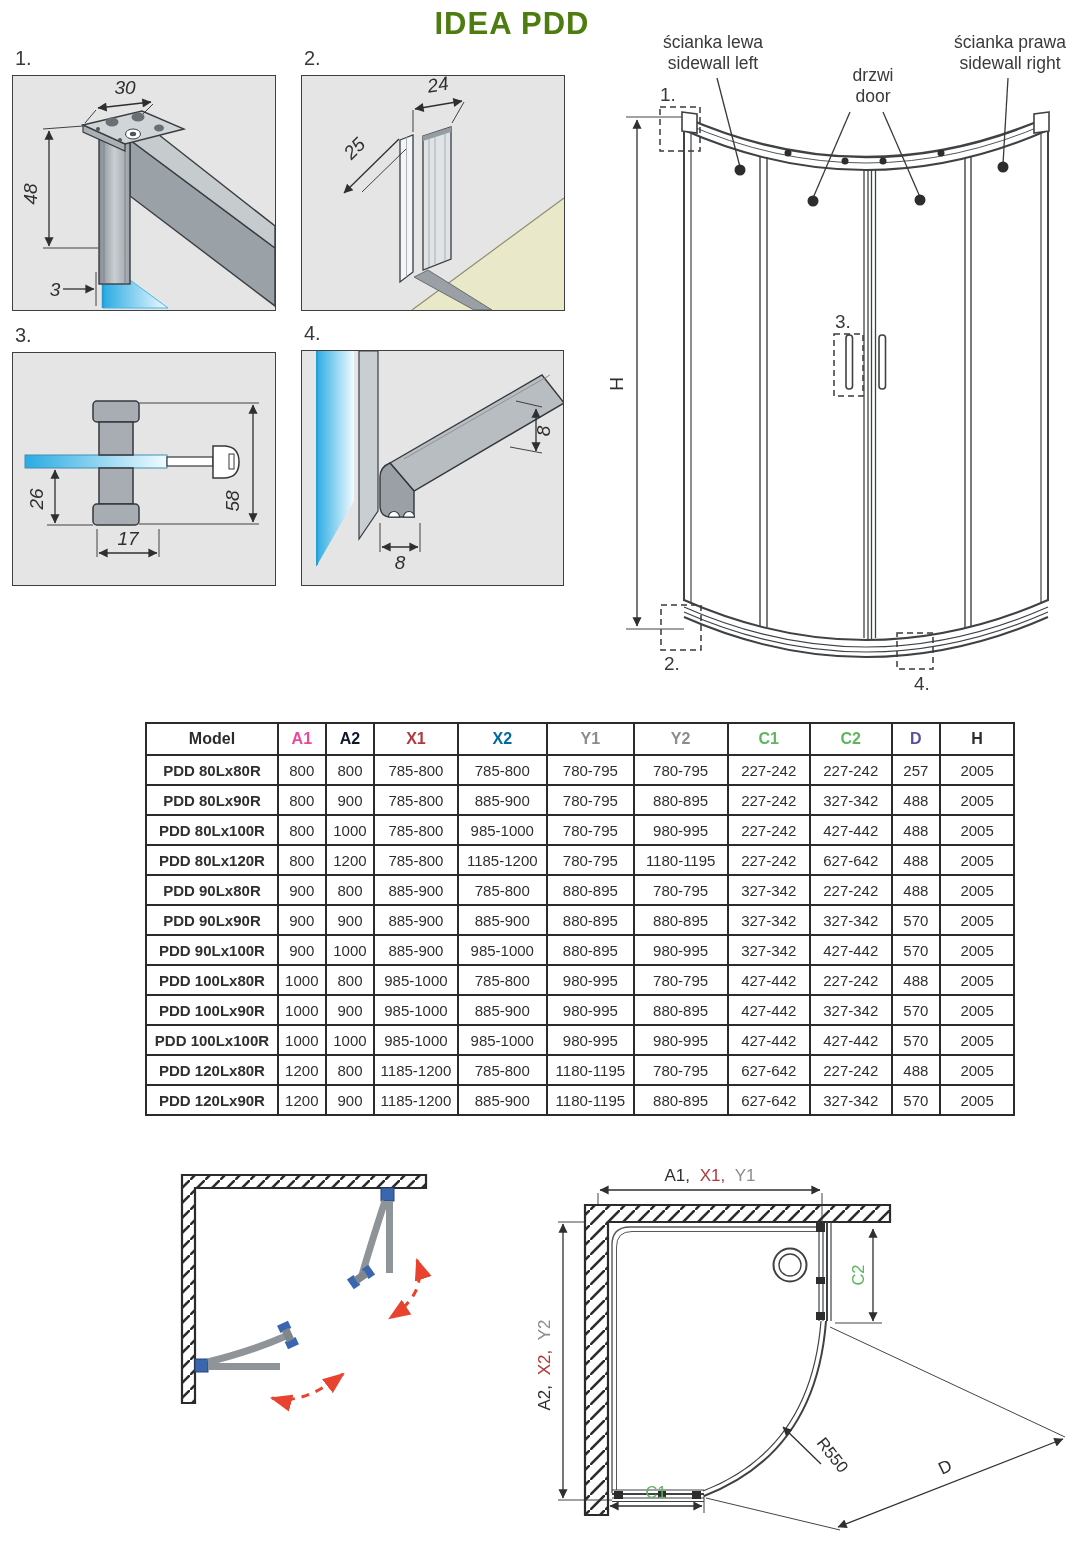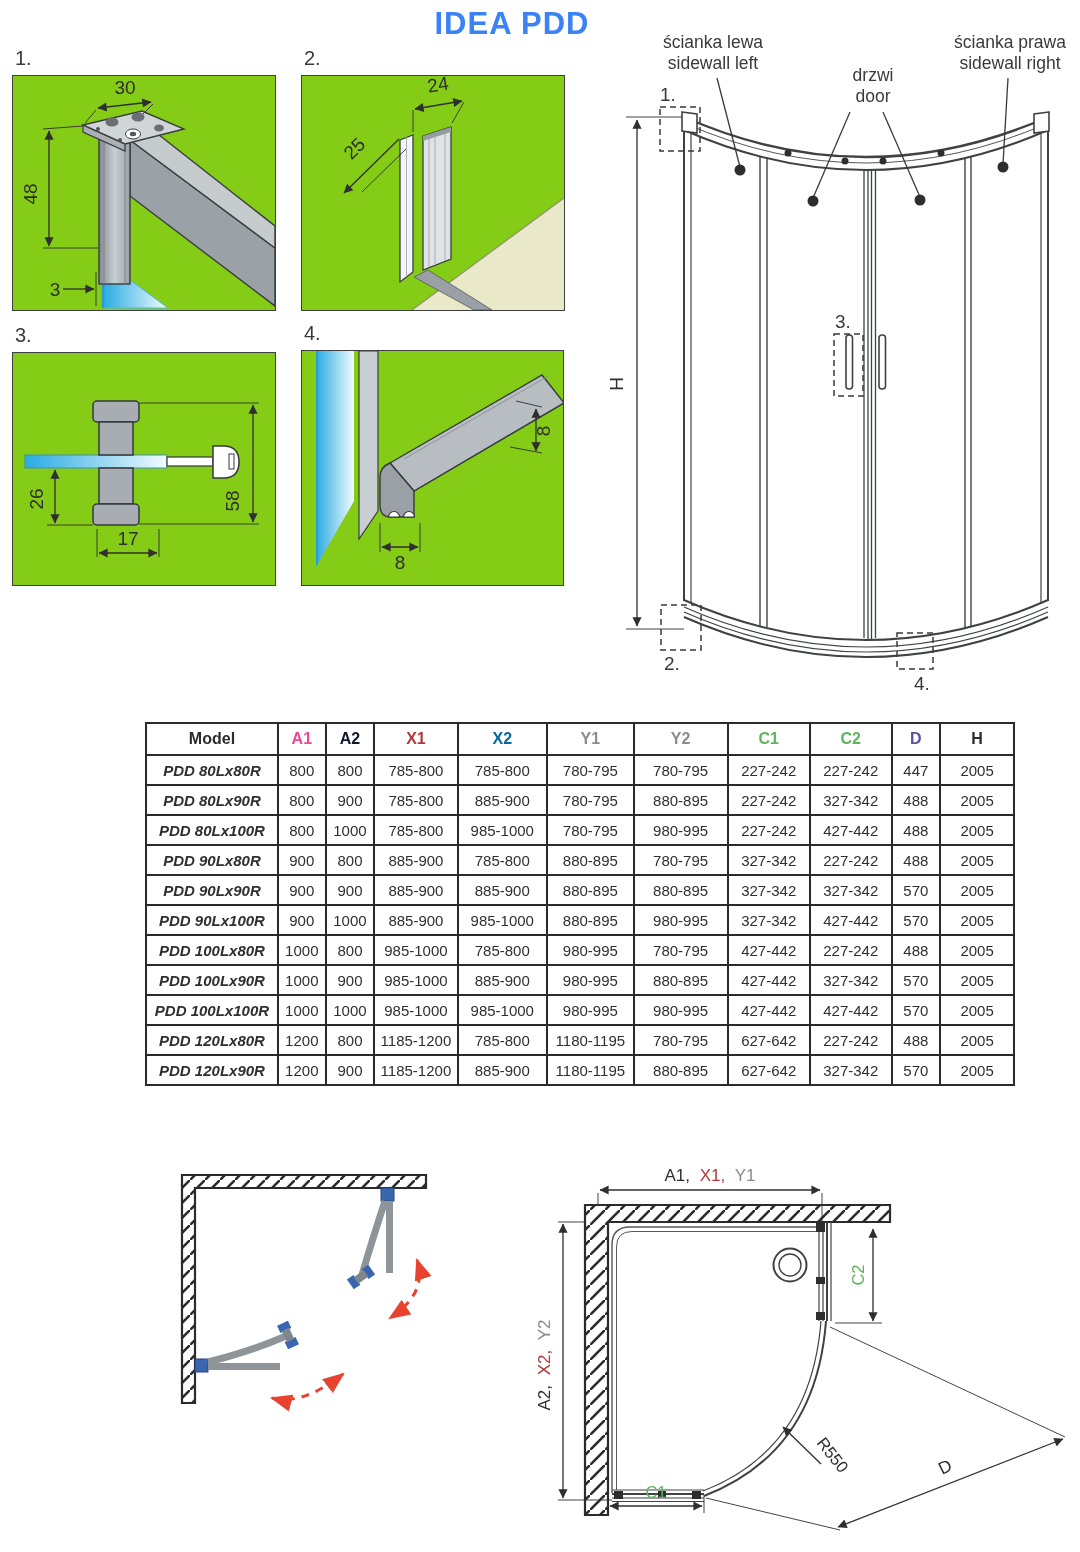--- a/index.html
+++ b/index.html
@@ -2,36 +2,36 @@
 <html><head>
 <meta charset="utf-8">
 <style>
   html,body{margin:0;padding:0;}
   body{
     width:1080px;height:1552px;position:relative;background:#fff;
     font-family:"Liberation Sans",sans-serif;color:#2f2f2f;overflow:hidden;
   }
   .abs{position:absolute;}
   #page-title{left:0;top:6px;width:1024px;text-align:center;font-size:31px;font-weight:bold;
-    color:#3b82f6;letter-spacing:1px;}
+    color:#4d7c0f;letter-spacing:1px;}
   .fig-label{font-size:20px;color:#3a3a3a;}
-  .box{border:1.6px solid #3f3f3f;background:#84cc16;}
+  .box{border:1.6px solid #3f3f3f;background:#e5e5e5;font-style:italic;}
   .box svg{display:block;}
   svg text{font-family:"Liberation Sans",sans-serif;}
   .dim{stroke:#2f2f2f;stroke-width:1.3;fill:none;}
   .ext{stroke:#2f2f2f;stroke-width:0.9;fill:none;}
   .dimtxt{font-size:19px;fill:#2f2f2f;}
   .lbltxt{font-size:17.5px;fill:#3a3a3a;}
   .callout{font-size:19px;fill:#3a3a3a;}
   .dash{fill:none;stroke:#3a3a3a;stroke-width:1.5;stroke-dasharray:6 4;}
   #spec{position:absolute;left:145px;top:722px;width:870px;border-collapse:collapse;table-layout:fixed;padding-left:40px;}
   #spec th,#spec td{border:2px solid #2b2b2b;text-align:center;padding:0;
     font-size:15px;height:28px;white-space:nowrap;overflow:hidden;}
   #spec th{font-size:16px;font-weight:bold;height:30px;}
-  #spec td.model{font-weight:bold;font-style:italic;}
+  #spec td.model{font-weight:bold;}
 </style>
 </head>
 <body>
 
 <svg width="0" height="0" style="position:absolute" aria-hidden="true">
   <defs>
     <marker id="ah" viewBox="0 0 10 10" refX="9.5" refY="5" markerWidth="9" markerHeight="7" orient="auto-start-reverse">
       <path d="M0,0 L10,5 L0,10 z" fill="#2f2f2f"></path>
     </marker>
     <marker id="ahr" markerUnits="userSpaceOnUse" viewBox="0 0 20 16" refX="18" refY="8" markerWidth="22" markerHeight="18" orient="auto-start-reverse">
@@ -298,21 +298,21 @@
       <tr>
         <td class="model">PDD 80Lx80R</td>
         <td>800</td>
         <td>800</td>
         <td>785-800</td>
         <td>785-800</td>
         <td>780-795</td>
         <td>780-795</td>
         <td>227-242</td>
         <td>227-242</td>
-        <td>447</td>
+        <td>257</td>
         <td>2005</td>
       </tr>
       <tr>
         <td class="model">PDD 80Lx90R</td>
         <td>800</td>
         <td>900</td>
         <td>785-800</td>
         <td>885-900</td>
         <td>780-795</td>
         <td>880-895</td>
@@ -324,20 +324,33 @@
       <tr>
         <td class="model">PDD 80Lx100R</td>
         <td>800</td>
         <td>1000</td>
         <td>785-800</td>
         <td>985-1000</td>
         <td>780-795</td>
         <td>980-995</td>
         <td>227-242</td>
         <td>427-442</td>
+        <td>488</td>
+        <td>2005</td>
+      </tr>
+      <tr>
+        <td class="model">PDD 80Lx120R</td>
+        <td>800</td>
+        <td>1200</td>
+        <td>785-800</td>
+        <td>1185-1200</td>
+        <td>780-795</td>
+        <td>1180-1195</td>
+        <td>227-242</td>
+        <td>627-642</td>
         <td>488</td>
         <td>2005</td>
       </tr>
       <tr>
         <td class="model">PDD 90Lx80R</td>
         <td>900</td>
         <td>800</td>
         <td>885-900</td>
         <td>785-800</td>
         <td>880-895</td>

